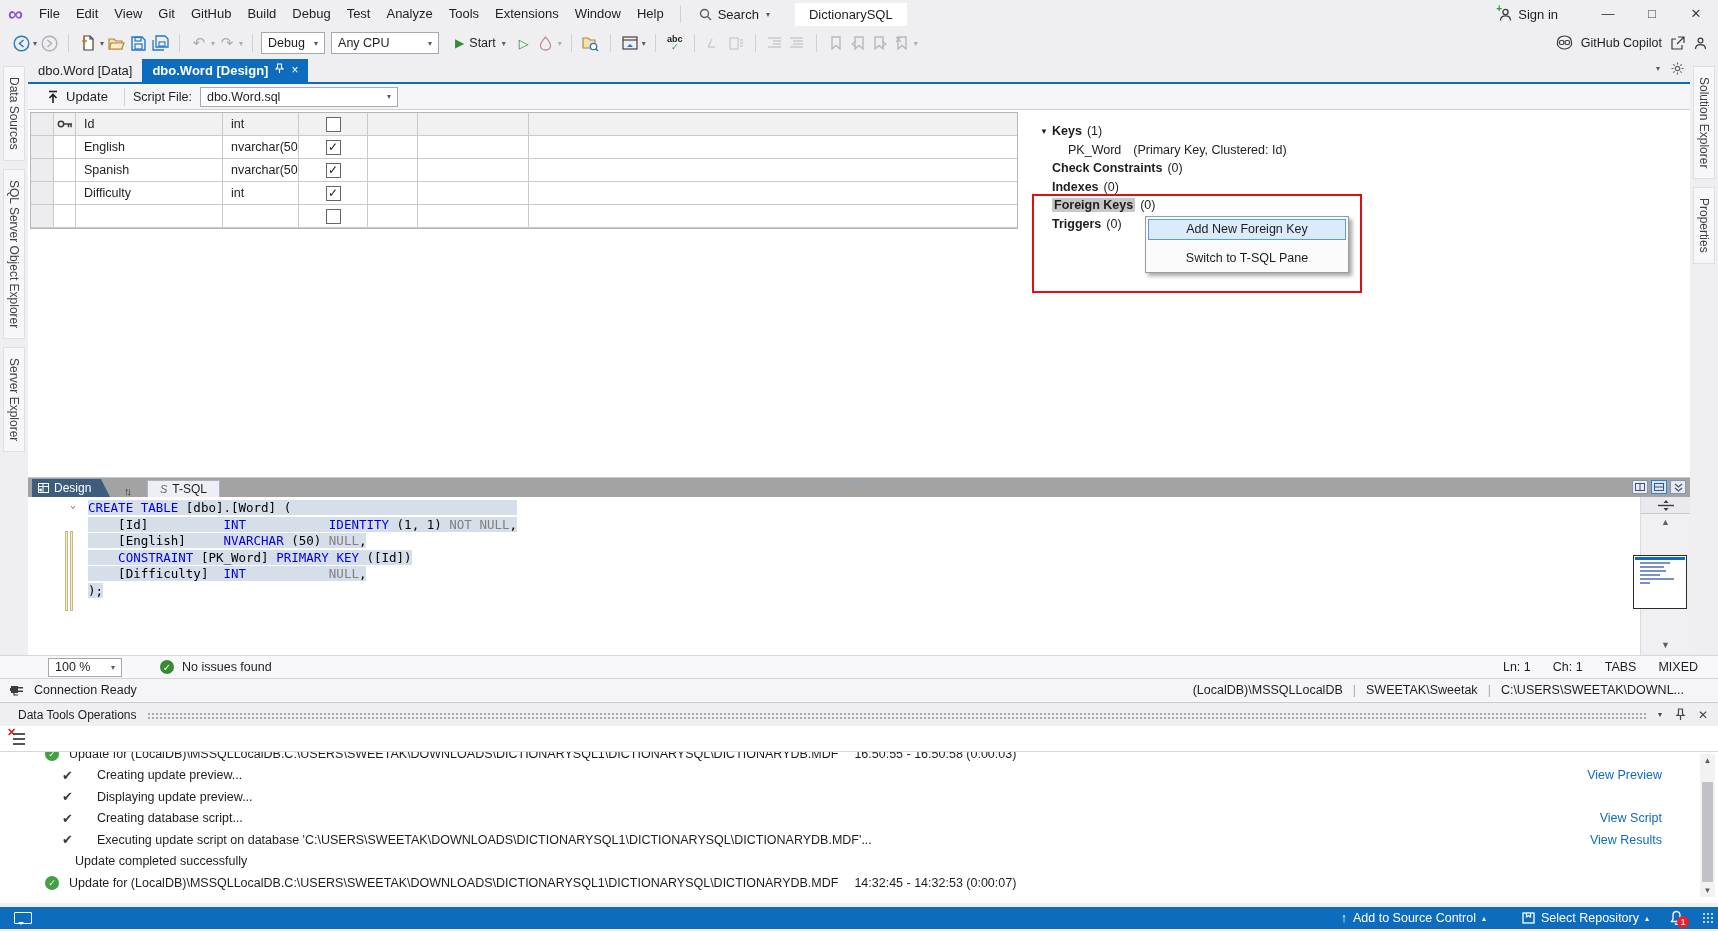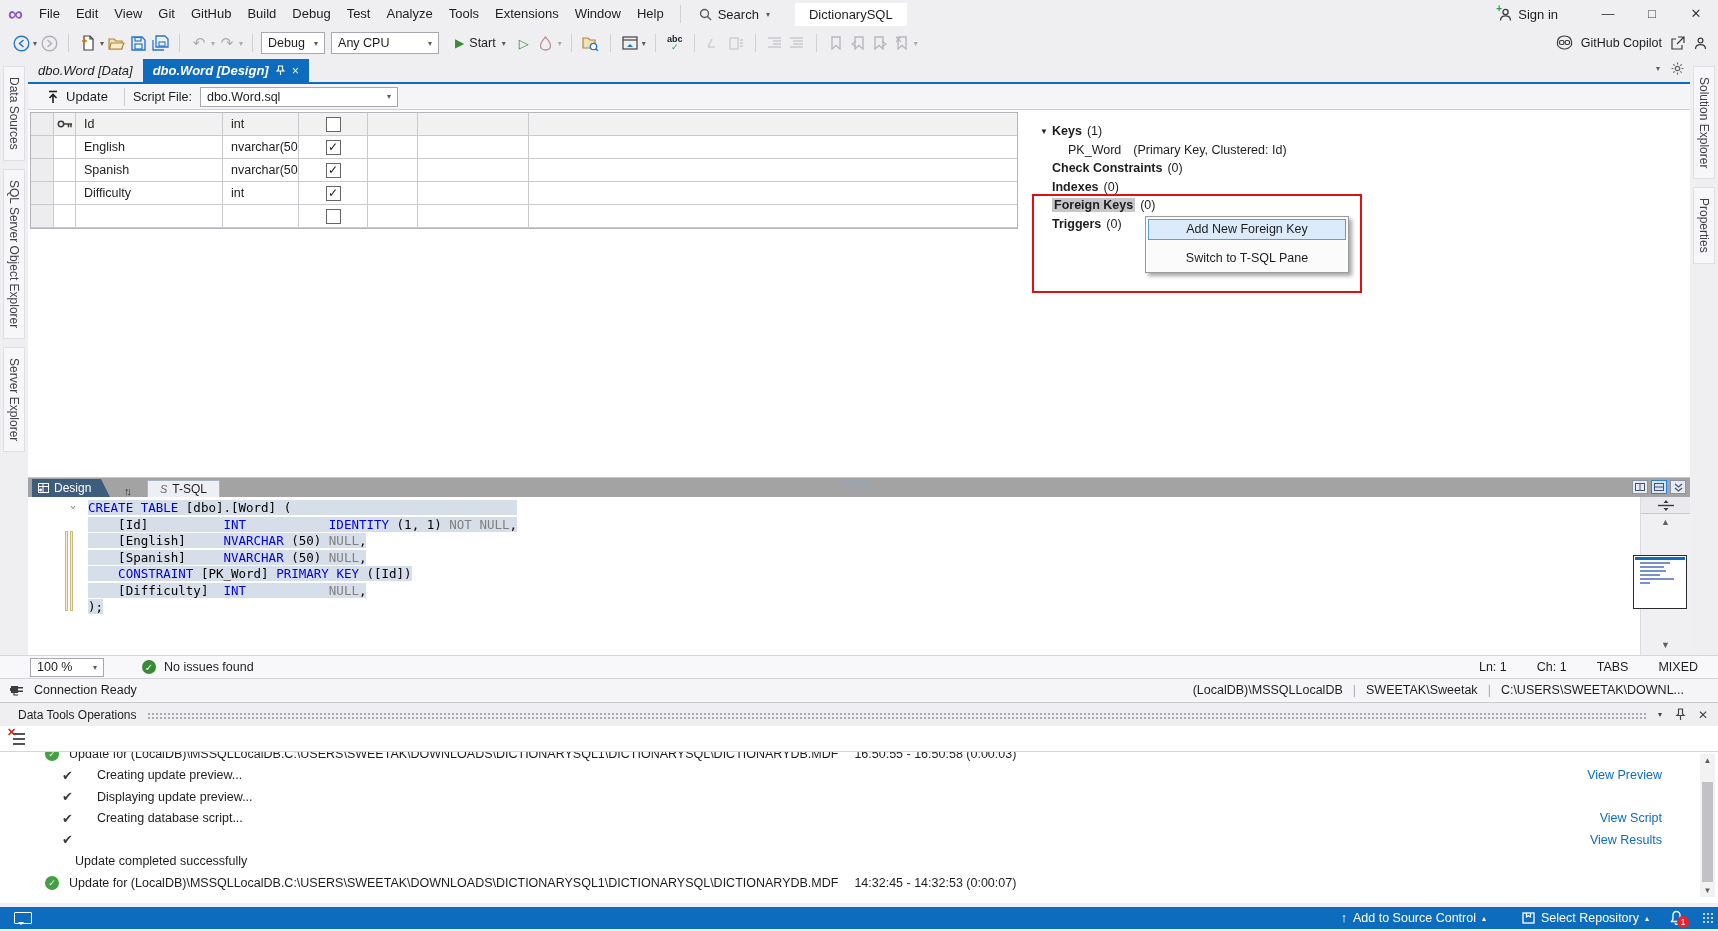--- a/index.html
+++ b/index.html
@@ -33,21 +33,21 @@
   .gray { color:#ABABAB; }
   .copilot-zone { margin-left:auto; display:flex; align-items:center; gap:8px; margin-right:10px; font-size:12.5px; }
   
   .body-top { display:flex; height:597px; }
   .strip { width:28px; background:#EFEFF2; display:flex; flex-direction:column; align-items:center; padding-top:8px; gap:8px; }
   .strip-tab { writing-mode:vertical-rl; font-size:12px; color:#3F3F46; background:#F7F7FA;
                border:1px solid #DEDEE4; padding:10px 3px; }
   .center { flex:1; display:flex; flex-direction:column; background:#FFF; min-width:0; }
   
   .tabrow { height:24px; background:#EFEFF2; display:flex; align-items:flex-end; position:relative; }
-  .doc-tab { padding:4px 10px; font-size:13px; display:flex; align-items:center; gap:7px;font-style:italic; }
+  .doc-tab { padding:4px 10px; font-size:13px; display:flex; align-items:flex-start; gap:7px; }
   .doc-tab.active { background:#0E6CBE; color:#FFF; font-weight:bold; }
   .doc-tab .tclose { font-weight:normal; font-size:12px; }
   .tabrow-icons { position:absolute; right:6px; top:4px; display:flex; gap:10px; color:#666; align-items:center; }
   .tab-underline { height:2px; background:#0E6CBE; }
   
   .designer-bar { height:26px; display:flex; align-items:center; background:#F5F5F8;
                   border-bottom:1px solid #CFCFD6; padding-left:10px; gap:8px; }
   .upd-btn { display:flex; align-items:center; gap:6px; padding:0 8px; height:24px; font-size:13px; }
   .vdiv { width:1px; height:18px; background:#CFCFD6; }
   .script-combo { width:198px; height:20px; }
@@ -113,26 +113,26 @@
                 display:flex; align-items:center; justify-content:center; }
   .rail-arrow { text-align:center; color:#5F5F5F; font-size:9px; height:16px; line-height:16px; }
   .minimap { position:absolute; right:3px; top:58px; width:54px; height:54px; background:#FFF;
              border:1px solid #2B2B2B; z-index:2; }
   .minimap .mm-top { height:3px; background:#0E6CBE; margin:1px; }
   .minimap .mm-line { height:2px; margin:2px 3px 0 6px; background:#7A90C8; }
   .rail-down { position:absolute; bottom:2px; width:100%; }
   
   .body-bottom { height:248px; display:flex; flex-direction:column; background:#F6F6F8; }
   .status-row1 { height:23px; display:flex; align-items:center; background:#F8F8FA;
-                 border-top:1px solid #D5D5DB; padding:0 20px 0 30px; }
+                 border-top:1px solid #D5D5DB; padding:0 20px 0 48px; }
   .zoom-combo { width:74px; height:19px; }
   .okcheck { width:14px; height:14px; border-radius:50%; background:#388A34; color:#FFF; font-size:10px;
              display:flex; align-items:center; justify-content:center; margin:0 8px 0 38px; }
   .sr-right { margin-left:auto; display:flex; }
-  .sr-right span { margin-left:30px; }
+  .sr-right span { margin-left:22px; }
   .connection-row { height:22px; display:flex; align-items:center; background:#F5F5F7;
                     border-top:1px solid #D5D5DB; padding:0 34px 0 10px; gap:8px; }
   .conn-right { margin-left:auto; display:flex; align-items:center; gap:10px; }
   .conn-sep { color:#ABABB5; }
   
   .dto { flex:1; margin-top:2px; border-top:1px solid #C9C9CE; background:#FFF; display:flex; flex-direction:column; }
   .dto-header { height:23px; display:flex; align-items:center; background:#EFEFF2; padding:0 10px 0 18px; gap:10px; }
   .dto-title { font-size:12px; white-space:nowrap; }
   .dto-dots { flex:1; height:8px; margin-top:2px;
               background-image:radial-gradient(#A9A9B2 0.8px, transparent 0.9px); background-size:4px 4px; }
@@ -576,21 +576,20 @@
           </div>
         </div>
         <div class="code-editor">
           <span class="collapse-arrow">⌄</span>
           <div class="change-bar"></div>
           <div class="change-bar b2"></div>
           <div class="code-lines" id="code-lines">
               <div class="code-line"><span class="hl"><span class="tk-k">CREATE TABLE</span><span class="tk-p"> [dbo].[Word] (</span><span class="tk-p">                              </span></span></div>
               <div class="code-line"><span class="hl"><span class="tk-p">    [Id]          </span><span class="tk-k">INT</span><span class="tk-p">           </span><span class="tk-k">IDENTITY</span><span class="tk-p"> (1, 1) </span><span class="tk-g">NOT NULL</span><span class="tk-p">,</span></span></div>
               <div class="code-line"><span class="hl"><span class="tk-p">    [English]     </span><span class="tk-k">NVARCHAR</span><span class="tk-p"> (50) </span><span class="tk-g">NULL</span><span class="tk-p">,</span></span></div>
-              <div class="code-line"><span class="hl"><span class="tk-p">    [Spanish]     </span><span class="tk-k">NVARCHAR</span><span class="tk-p"> (50) </span><span class="tk-g">NULL</span><span class="tk-p">,</span></span></div>
               <div class="code-line"><span class="hl"><span class="tk-p">    </span><span class="tk-k">CONSTRAINT</span><span class="tk-p"> [PK_Word] </span><span class="tk-k">PRIMARY KEY</span><span class="tk-p"> ([Id])</span></span></div>
               <div class="code-line"><span class="hl"><span class="tk-p">    [Difficulty]  </span><span class="tk-k">INT</span><span class="tk-p">           </span><span class="tk-g">NULL</span><span class="tk-p">,</span></span></div>
               <div class="code-line"><span class="hl"><span class="tk-p">);</span></span></div>
             </div>
         </div>
         <div class="rail">
           <div class="rail-split">
             <svg width="18" height="11" viewBox="0 0 18 11">
                 <path d="M9 0 L11.5 3 H6.5 Z M9 11 L6.5 8 H11.5 Z" fill="#3B3B3B"></path>
                 <line x1="1" y1="5.5" x2="17" y2="5.5" stroke="#3B3B3B" stroke-width="1.4"></line>
@@ -684,20 +683,21 @@
             <span class="step-check">✔</span>
             <span class="step-text">Displaying update preview...</span>
           </div>
           <div class="dto-row">
             <span class="step-check">✔</span>
             <span class="step-text">Creating database script...</span>
             <span class="dto-link">View Script</span>
           </div>
           <div class="dto-row">
             <span class="step-check">✔</span>
+            <span class="step-text">Executing update script on database 'C:\USERS\SWEETAK\DOWNLOADS\DICTIONARYSQL1\DICTIONARYSQL\DICTIONARYDB.MDF'...</span>
             <span class="dto-link">View Results</span>
           </div>
           <div class="dto-row">
             <span class="plain-text">Update completed successfully</span>
           </div>
           <div class="dto-row">
             <span class="op-circle">✓</span>
             <span class="op-text">Update for (LocalDB)\MSSQLLocalDB.C:\USERS\SWEETAK\DOWNLOADS\DICTIONARYSQL1\DICTIONARYSQL\DICTIONARYDB.MDF</span>
             <span class="op-time">14:32:45 - 14:32:53 (0:00:07)</span>
           </div>

